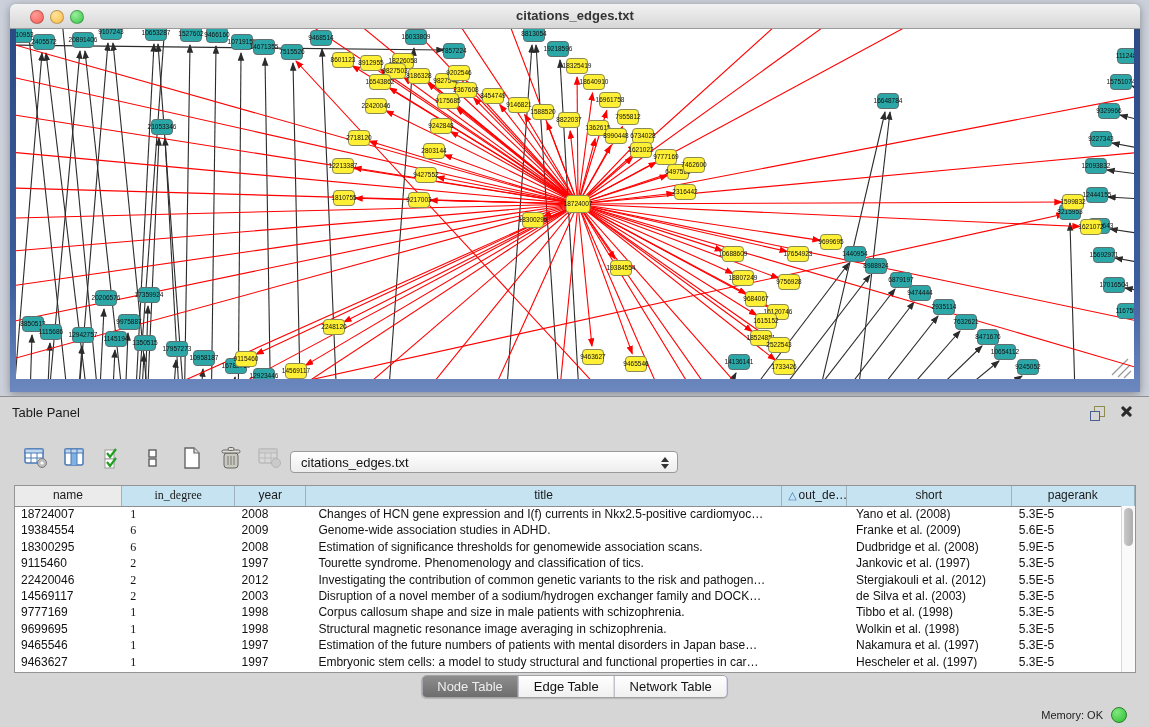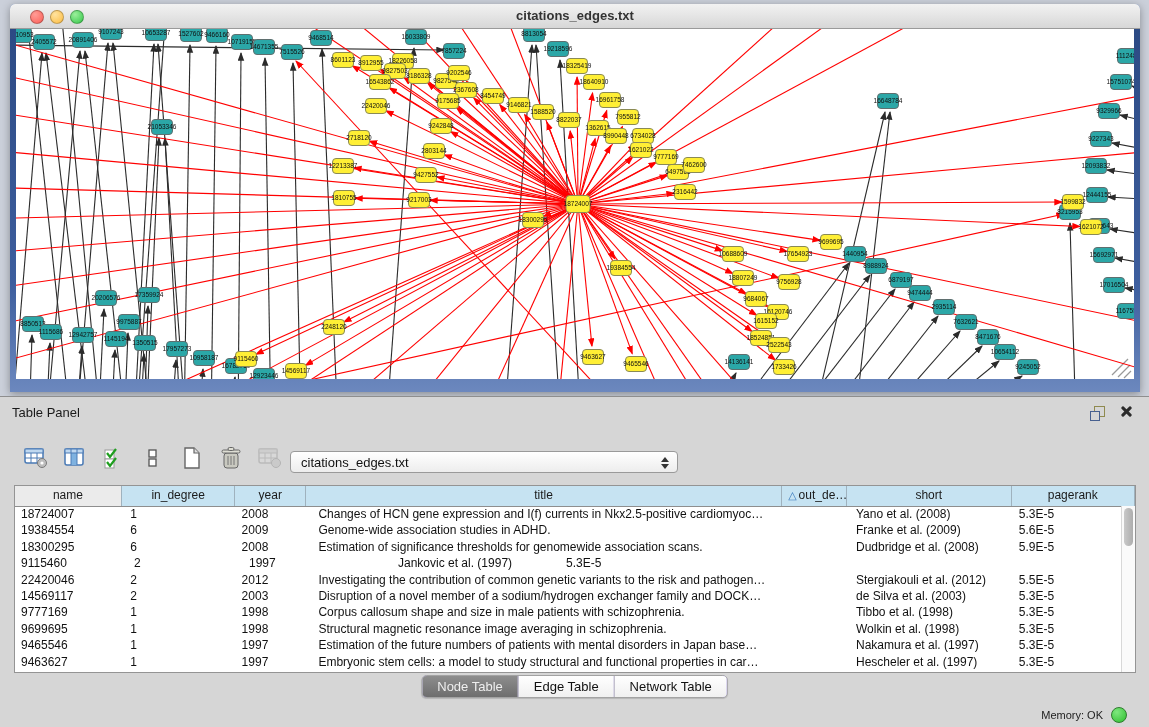--- a/index.html
+++ b/index.html
@@ -30,21 +30,21 @@
   .combo .arrows{position:absolute;right:8px;top:3px;width:8px;height:16px;}
   .combo .arrows i{display:block;width:0;height:0;border-left:4px solid transparent;border-right:4px solid transparent;margin:2px 0;}
   .combo .arrows .up{border-bottom:5px solid #333;}
   .combo .arrows .dn{border-top:5px solid #333;}
   .tbl{position:absolute;left:14px;top:88px;width:1122px;height:188px;background:#fff;border:1px solid #949494;box-sizing:border-box;overflow:hidden;}
   .thead{display:flex;height:20px;border-bottom:1px solid #8E8E8E;}
   .thcell{box-sizing:border-box;height:20px;line-height:19px;font-size:12px;color:#1a1a1a;text-align:center;background:#C6E3F2;border-right:1px solid #9FB2BE;overflow:hidden;white-space:nowrap;}
   .thcell.c0{background:#EBEBEB;}
   .thcell.c4{text-align:left;padding-left:6px;}
   .sort-tri{color:#3A7ABD;font-size:11px;margin-right:2px;}
-  .c0{width:109px;} .c1{width:116px;} .c2{width:72px;} .c3{width:486px;} .c4{width:66px;} .c5{width:168px;} .c6{width:126px;}
+  .c0{width:109px;} .c1{width:116px;font-family:Liberation Serif, serif;} .c2{width:72px;} .c3{width:486px;} .c4{width:66px;} .c5{width:168px;} .c6{width:126px;}
   .tbody{position:absolute;left:0;top:20px;right:14px;bottom:0;}
   .trow{display:flex;height:16.4px;line-height:16.4px;}
   .tcell{box-sizing:border-box;font-size:12px;color:#111;white-space:nowrap;overflow:hidden;}
   .tcell.c0{padding-left:6px;} .tcell.c1{padding-left:10px;} .tcell.c2{padding-left:9px;}
   .tcell.c3{padding-left:16px;} .tcell.c4{padding-left:14px;margin-top:24px;} .tcell.c5{padding-left:20px;} .tcell.c6{padding-left:20px;}
   .vscroll{position:absolute;right:0;top:20px;bottom:0;width:14px;background:#FAFAFA;border-left:1px solid #D8D8D8;box-sizing:border-box;}
   .vthumb{position:absolute;left:2px;top:2px;width:9px;height:38px;background:linear-gradient(90deg,#C9C9C9,#ADADAD);border-radius:5px;}
   .tabs{position:absolute;left:50%;top:278px;transform:translateX(-50%);display:flex;border:1px solid #A3A3A3;border-radius:5px;overflow:hidden;background:#c4b5fd;box-shadow:0 1px 1px rgba(0,0,0,.15);}
   .tab{padding:3px 15px;font-size:13px;color:#111;background:linear-gradient(#FFFFFF,#F0F0F0);border-left:1px solid #BDBDBD;white-space:nowrap;}
   .tab:first-child{border-left:none;}
@@ -564,20 +564,21 @@
           <div class="tcell c2">2008</div>
           <div class="tcell c3">Estimation of significance thresholds for genomewide association scans.</div>
           <div class="tcell c4">0</div>
           <div class="tcell c5">Dudbridge et al. (2008)</div>
           <div class="tcell c6">5.9E-5</div>
         </div>
         <div class="trow">
           <div class="tcell c0">9115460</div>
           <div class="tcell c1">2</div>
           <div class="tcell c2">1997</div>
+          <div class="tcell c3">Tourette syndrome. Phenomenology and classification of tics.</div>
           <div class="tcell c4">0</div>
           <div class="tcell c5">Jankovic et al. (1997)</div>
           <div class="tcell c6">5.3E-5</div>
         </div>
         <div class="trow">
           <div class="tcell c0">22420046</div>
           <div class="tcell c1">2</div>
           <div class="tcell c2">2012</div>
           <div class="tcell c3">Investigating the contribution of common genetic variants to the risk and pathogen…</div>
           <div class="tcell c4">0</div>

